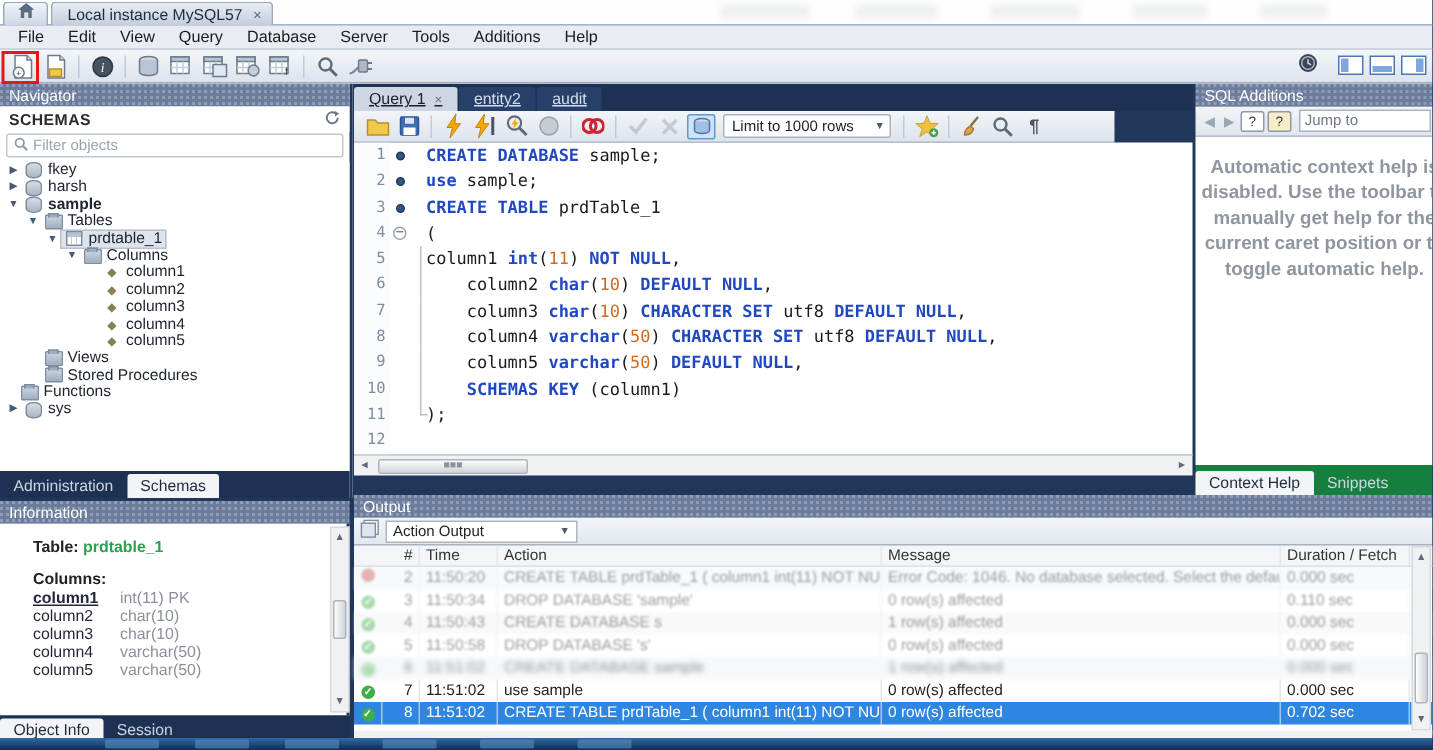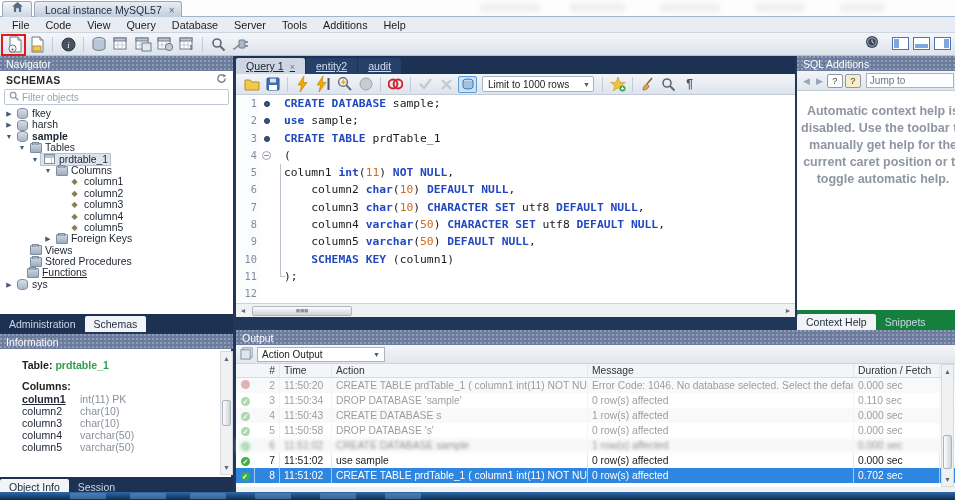--- a/index.html
+++ b/index.html
@@ -63,21 +63,21 @@
   .vscroll .thumb { position:absolute; left:1px; width:9px; background:linear-gradient(90deg,#fdfdfd,#cfd3d8); border:1px solid #aeb4bc; border-radius:2px; }
   .hscroll { position:absolute; height:14px; background:#f0f1f3; border-top:1px solid #cdd3da; display:flex; align-items:center; }
   .hscroll .sa { width:14px; text-align:center; font-size:7px; color:#606a76; }
   .hscroll .thumb { height:10px; width:100px; background:linear-gradient(#fdfdfd,#cfd3d8); border:1px solid #aeb4bc; border-radius:2px; margin-left:2px; text-align:center; line-height:8px; font-size:7px; color:#8a929c; }
 
   
   #qtabs { left:236px; top:56px; width:559px; height:18px; background:#1d3253; display:flex; align-items:flex-end; }
   .qtab { padding:2px 10px 2px 10px; margin-right:1px; font-size:10.6px; color:#d6deea; background:#27406a; border-radius:2px 2px 0 0;text-decoration:underline; }
   .qtab.on { background:#cdd6e2; color:#17202c; }
   .qtab .x { color:#6b7b93; margin-left:6px; font-size:9px; }
-  #qtoolbar { left:236px; top:74px; width:559px; height:21px; background:linear-gradient(#f2f5f8,#dee4ec); border-bottom:1px solid #c3cbd6; display:flex; align-items:center; padding-left:5px; }
+  #qtoolbar { left:236px; top:74px; width:507px; height:21px; background:linear-gradient(#f2f5f8,#dee4ec); border-bottom:1px solid #c3cbd6; display:flex; align-items:center; padding-left:5px; }
   .qi { width:19px; height:17px; display:inline-flex; align-items:center; justify-content:center; margin:0 1px; }
   .qi.dis { opacity:.4; }
   .qi.activebox { border:1px solid #5b9bd5; background:#cfe3f5; border-radius:2px; }
   #limit-dd { width:112px; height:16px; background:#fff; border:1px solid #aab4c1; border-radius:2px; font-size:10px; color:#222; display:flex; align-items:center; justify-content:space-between; padding:0 3px 0 5px; margin:0 4px; }
   #limit-dd .da { font-size:7px; color:#4a5a72; }
 
   #editor { left:236px; top:95px; width:559px; height:208px; background:#fff; overflow:hidden; }
   .cline { display:flex; height:17.3px; line-height:17.3px; font-family:"DejaVu Sans Mono",monospace; font-size:11.3px; }
   .lnum { width:24px; text-align:right; color:#7e8da0; font-size:10.3px; padding-right:3px; background:#fbfcfd; }
   .lmark { width:14px; position:relative; }
@@ -152,21 +152,21 @@
   <div class="conn-tab"><span>Local instance MySQL57</span><span class="conn-close">×</span></div>
   <div class="redact" style="left:480px;width:60px"></div>
   <div class="redact" style="left:570px;width:55px"></div>
   <div class="redact" style="left:660px;width:60px"></div>
   <div class="redact" style="left:755px;width:50px"></div>
   <div class="redact" style="left:840px;width:45px"></div>
 </div>
 
 <div class="abs" id="menubar">
     <span class="menu-item">File</span>
-    <span class="menu-item">Code</span>
+    <span class="menu-item">Edit</span>
     <span class="menu-item">View</span>
     <span class="menu-item">Query</span>
     <span class="menu-item">Database</span>
     <span class="menu-item">Server</span>
     <span class="menu-item">Tools</span>
     <span class="menu-item">Additions</span>
     <span class="menu-item">Help</span>
   </div>
 
 <div class="abs" id="main-toolbar">
@@ -373,48 +373,39 @@
     </div>
     <div class="trow" style="padding-left: 56px;">
       <span class="arr"></span>
       <span class="lblwrap">
         <span class="nico">
           <span class="ic-diamond">◆</span>
         </span>
         <span style="margin-left: 3px;">column5</span>
       </span>
     </div>
-    <div class="trow" style="padding-left: 43px;">
-      <span class="arr">▶</span>
-      <span class="lblwrap">
-        <span class="nico">
-          <span class="ic-folder"></span>
-        </span>
-        <span style="margin-left: 3px;">Foreign Keys</span>
-      </span>
-    </div>
     <div class="trow" style="padding-left: 17px;">
       <span class="arr"></span>
       <span class="lblwrap">
         <span class="nico">
           <span class="ic-folder"></span>
         </span>
         <span style="margin-left: 3px;">Views</span>
       </span>
     </div>
     <div class="trow" style="padding-left: 17px;">
       <span class="arr"></span>
       <span class="lblwrap">
         <span class="nico">
           <span class="ic-folder"></span>
         </span>
         <span style="margin-left: 3px;">Stored Procedures</span>
       </span>
     </div>
-    <div class="trow" style="padding-left: 14px; text-decoration: underline;">
+    <div class="trow" style="padding-left: 1px;">
       <span class="arr"></span>
       <span class="lblwrap">
         <span class="nico">
           <span class="ic-folder"></span>
         </span>
         <span style="margin-left: 3px;">Functions</span>
       </span>
     </div>
     <div class="trow" style="padding-left: 4px;">
       <span class="arr">▶</span>

